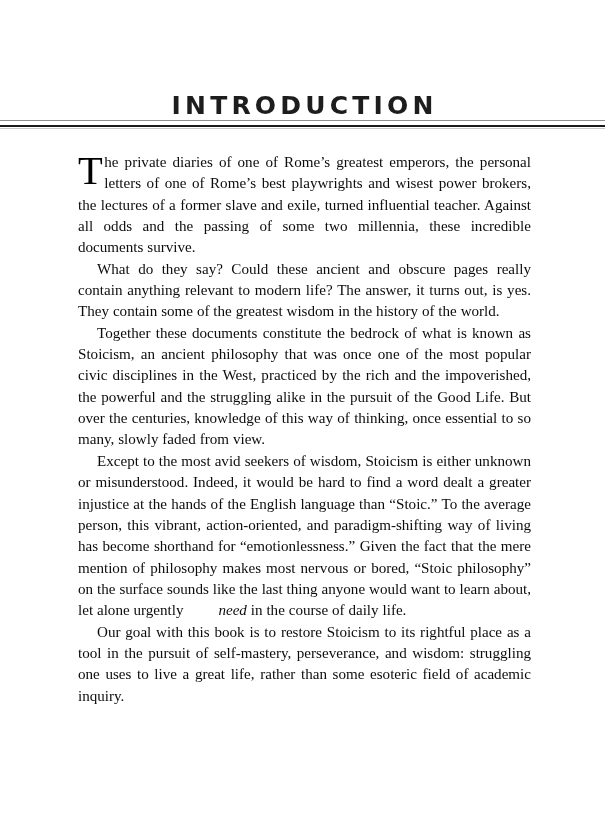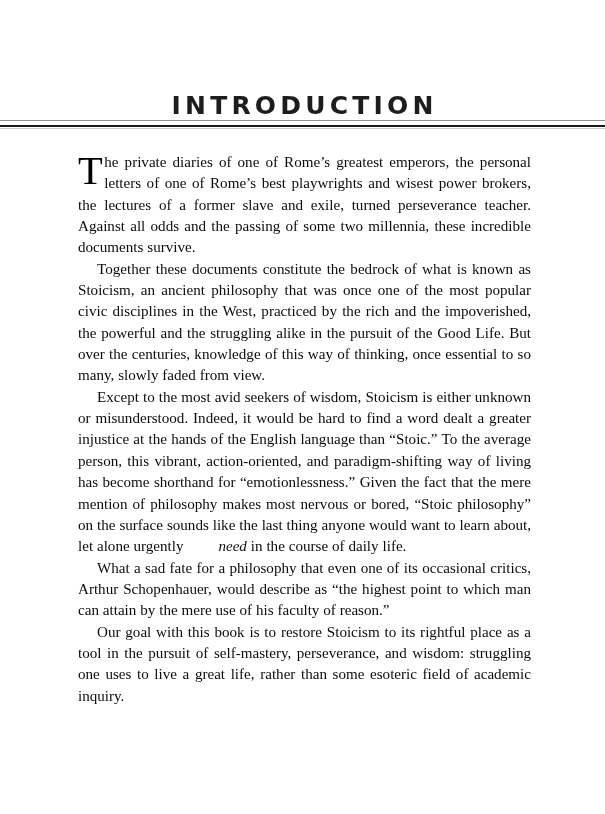--- a/index.html
+++ b/index.html
@@ -123,25 +123,25 @@
   <h1 class="chapter-title">INTRODUCTION</h1>
 
   <div class="rule-group">
     <div class="rule-thin"></div>
     <div class="rule-thick"></div>
     <div class="rule-hair"></div>
   </div>
 
   <div class="text-column">
 
-    <p class="para first"><span class="dropcap">T</span><span>he private diaries of one of Rome’s greatest emperors, the personal letters of one of Rome’s best playwrights and wisest power brokers, the lectures of a former slave and exile, turned perseverance teacher. Against all odds and the passing of some two millennia, these incredible documents survive.</span></p>
+    <p class="para first"><span class="dropcap">T</span><span>he private diaries of one of Rome’s greatest emperors, the personal letters of one of Rome’s best playwrights and wisest power brokers, the lectures of a former slave and exile, turned influential teacher. Against all odds and the passing of some two millennia, these incredible documents survive.</span></p>
 
+    <p class="para"><span>What do they say? Could these ancient and obscure pages really contain anything relevant to modern life? The answer, it turns out, is yes. They contain some of the greatest wisdom in the history of the world.</span></p>
 
     <p class="para"><span>Together these documents constitute the bedrock of what is known as Stoicism, an ancient philosophy that was once one of the most popular civic disciplines in the West, practiced by the rich and the impoverished, the powerful and the struggling alike in the pursuit of the Good Life. But over the centuries, knowledge of this way of thinking, once essential to so many, slowly faded from view.</span></p>
 
     <p class="para"><span>Except to the most avid seekers of wisdom, Stoicism is either unknown or misunderstood. Indeed, it would be hard to find a word dealt a greater injustice at the hands of the English language than “Stoic.” To the average person, this vibrant, action-oriented, and paradigm-shifting way of living has become shorthand for “emotionlessness.” Given the fact that the mere mention of philosophy makes most nervous or bored, “Stoic philosophy” on the surface sounds like the last thing anyone would want to learn about, let alone urgently </span><span class="italic">need</span><span> in the course of daily life.</span></p>
 
-    <p class="para"><span>What a sad fate for a philosophy that even one of its occasional critics, Arthur Schopenhauer, would describe as “the highest point to which man can attain by the mere use of his faculty of reason.”</span></p>
 
     <p class="para"><span>Our goal with this book is to restore Stoicism to its rightful place as a tool in the pursuit of self-mastery, perseverance, and wisdom: struggling one uses to live a great life, rather than some esoteric field of academic inquiry.</span></p>
 
   </div>
 </div>
 
 </body></html>

